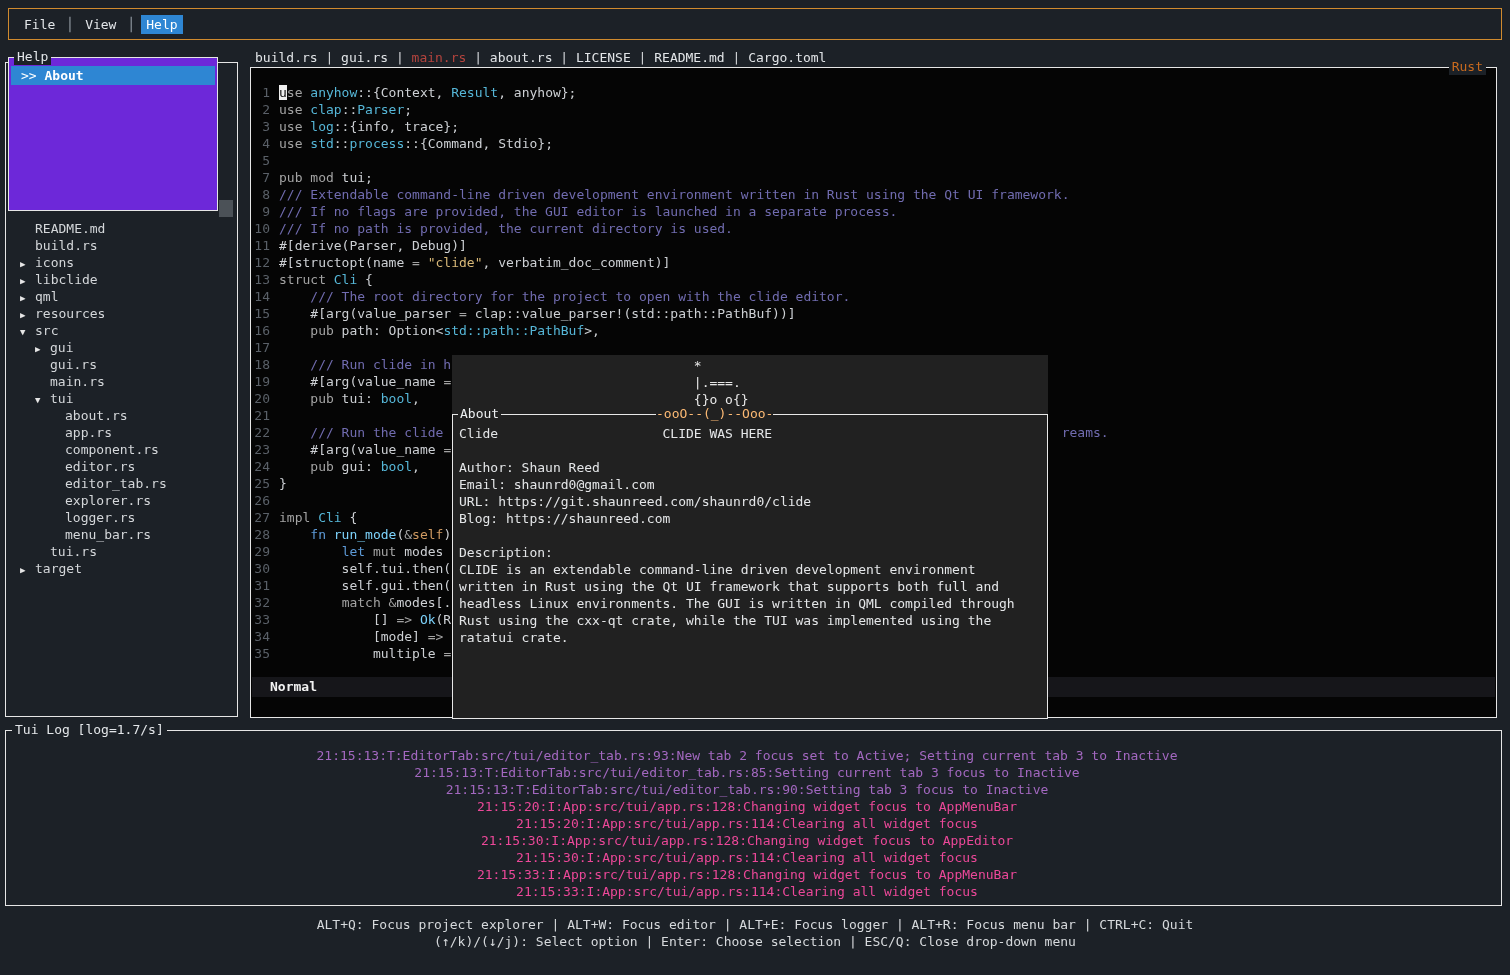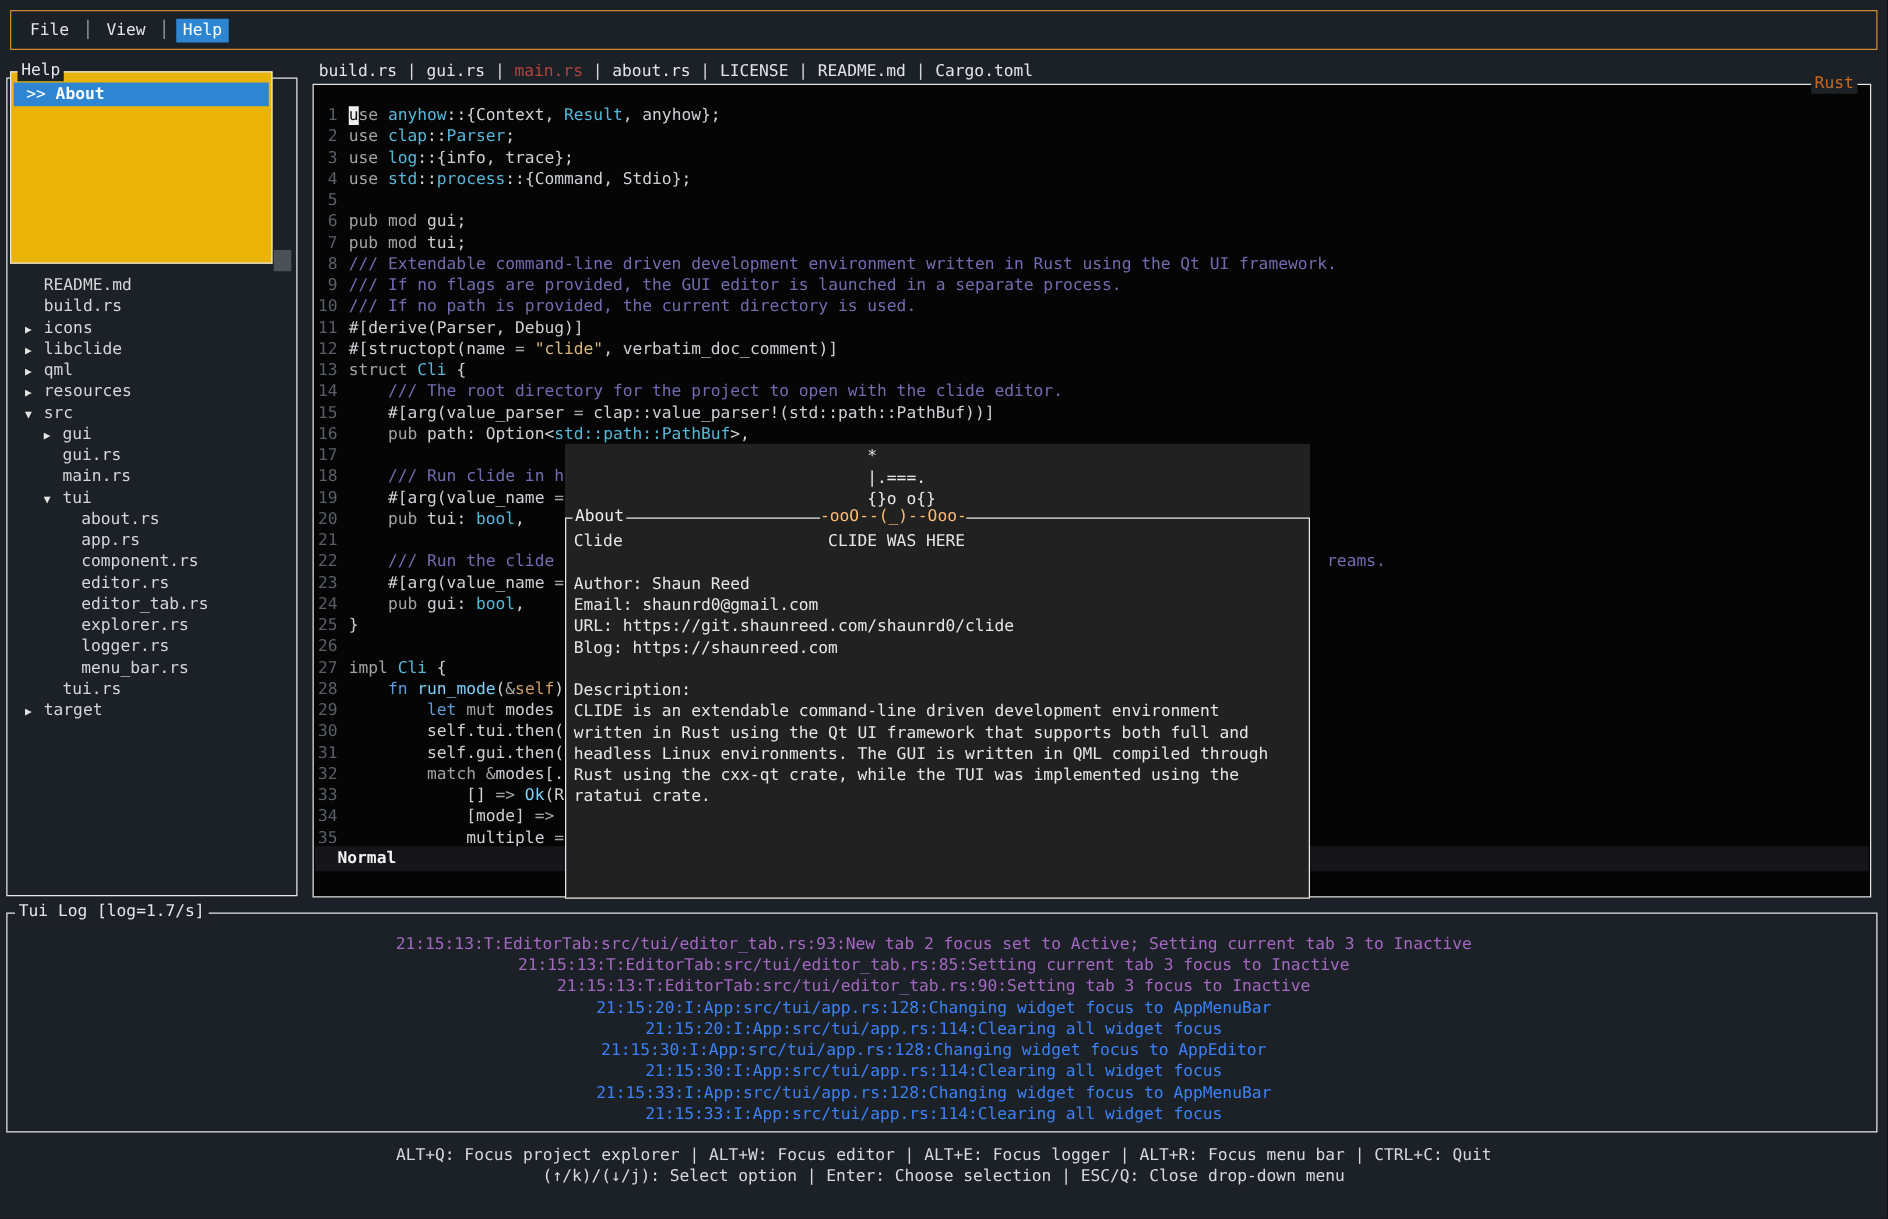--- a/index.html
+++ b/index.html
@@ -23,21 +23,21 @@
   #explorer-panel { left:5px; top:62px; width:233px; height:655px;
     border:1px solid #e6e6e6; }
   .panel-title { position:absolute; background:#1c2127; padding:0 3px;
     color:#e3e6e9; z-index:3; height:16px; line-height:16px; }
   #tree { position:absolute; left:6px; top:157px; right:2px; }
   .tree-row { height:17px; white-space:pre; color:#d4d7da; }
   .tree-row .arrow { display:inline-block; width:15px; font-size:9px; color:#e6e6e6; }
 
   
   #help-box { left:8px; top:57px; width:210px; height:154px;
-    border:1px solid #e6e6e6; background:#eab308; z-index:2; }
+    border:1px solid #e6e6e6; background:#6d28d9; z-index:2; }
   #help-title { left:14px; top:49px; z-index:4; }
   .dropdown-row { position:absolute; left:2px; right:2px; top:8px; height:19px;
     line-height:19px; background:#2e86d3; color:#ffffff; padding-left:10px;
     white-space:pre; }
   .dropdown-row b { font-weight:bold; }
   #explorer-scroll-thumb { left:219px; top:200px; width:14px; height:17px;
     background:#4b5157; z-index:2; }
 
   
   #tabs-row { left:255px; top:49px; height:17px; white-space:pre; color:#e2e5e8; }
@@ -80,21 +80,21 @@
   #about-body { position:absolute; left:7px; top:70px; margin:0; color:#e4e6e8;
     white-space:pre; font:inherit; }
 
   
   #log-panel { left:5px; top:730px; width:1497px; height:176px;
     border:1px solid #e6e6e6; }
   #log-title { left:12px; top:722px; }
   #log-lines { position:absolute; left:7px; top:16px; right:20px;text-align:center; }
   .log-line { height:17px; white-space:pre; overflow:hidden; }
   .log-trace { color:#a368c0; }
-  .log-info  { color:#3b82f6; }
+  .log-info  { color:#ec4899; }
 
   
   .footer-line { left:0; width:1510px; text-align:center; color:#d6d9dc;
     white-space:pre; }
   #footer-line1 { top:916px; }
   #footer-line2 { top:933px; }
 </style>
 </head>
 <body>
 
@@ -141,21 +141,20 @@
 <div id="tabs-row" class="abs"><span class="tab">build.rs</span><span class="tab-sep"> | </span><span class="tab">gui.rs</span><span class="tab-sep"> | </span><span class="tab active">main.rs</span><span class="tab-sep"> | </span><span class="tab">about.rs</span><span class="tab-sep"> | </span><span class="tab">LICENSE</span><span class="tab-sep"> | </span><span class="tab">README.md</span><span class="tab-sep"> | </span><span class="tab">Cargo.toml</span></div>
 
 <div id="editor-box" class="abs">
   <div id="rust-badge">Rust</div>
   <div id="code">
       <div class="code-line"><span class="lnum">1</span><span class="tk-cur">u</span><span class="tk-kw">se</span><span class="tk-def"> </span><span class="tk-ty">anyhow</span><span class="tk-def">::{Context, </span><span class="tk-ty">Result</span><span class="tk-def">, anyhow};</span></div>
       <div class="code-line"><span class="lnum">2</span><span class="tk-kw">use</span><span class="tk-def"> </span><span class="tk-ty">clap</span><span class="tk-def">::</span><span class="tk-ty">Parser</span><span class="tk-def">;</span></div>
       <div class="code-line"><span class="lnum">3</span><span class="tk-kw">use</span><span class="tk-def"> </span><span class="tk-ty">log</span><span class="tk-def">::{info, trace};</span></div>
       <div class="code-line"><span class="lnum">4</span><span class="tk-kw">use</span><span class="tk-def"> </span><span class="tk-ty">std</span><span class="tk-def">::</span><span class="tk-ty">process</span><span class="tk-def">::{Command, Stdio};</span></div>
       <div class="code-line"><span class="lnum">5</span></div>
-      <div class="code-line"><span class="lnum">6</span><span class="tk-kw">pub</span><span class="tk-def"> </span><span class="tk-kw">mod</span><span class="tk-def"> gui;</span></div>
       <div class="code-line"><span class="lnum">7</span><span class="tk-kw">pub</span><span class="tk-def"> </span><span class="tk-kw">mod</span><span class="tk-def"> tui;</span></div>
       <div class="code-line"><span class="lnum">8</span><span class="tk-doc">/// Extendable command-line driven development environment written in Rust using the Qt UI framework.</span></div>
       <div class="code-line"><span class="lnum">9</span><span class="tk-doc">/// If no flags are provided, the GUI editor is launched in a separate process.</span></div>
       <div class="code-line"><span class="lnum">10</span><span class="tk-doc">/// If no path is provided, the current directory is used.</span></div>
       <div class="code-line"><span class="lnum">11</span><span class="tk-def">#[derive(Parser, Debug)]</span></div>
       <div class="code-line"><span class="lnum">12</span><span class="tk-def">#[structopt(name </span><span class="tk-kw">=</span><span class="tk-def"> </span><span class="tk-str">"clide"</span><span class="tk-def">, verbatim_doc_comment)]</span></div>
       <div class="code-line"><span class="lnum">13</span><span class="tk-kw">struct</span><span class="tk-def"> </span><span class="tk-ty">Cli</span><span class="tk-def"> {</span></div>
       <div class="code-line"><span class="lnum">14</span><span class="tk-doc">    /// The root directory for the project to open with the clide editor.</span></div>
       <div class="code-line"><span class="lnum">15</span><span class="tk-def">    #[arg(value_parser </span><span class="tk-kw">=</span><span class="tk-def"> clap::value_parser!(std::path::PathBuf))]</span></div>
       <div class="code-line"><span class="lnum">16</span><span class="tk-def">    </span><span class="tk-kw">pub</span><span class="tk-def"> path: Option&lt;</span><span class="tk-ty">std::path::PathBuf</span><span class="tk-def">&gt;,</span></div>

